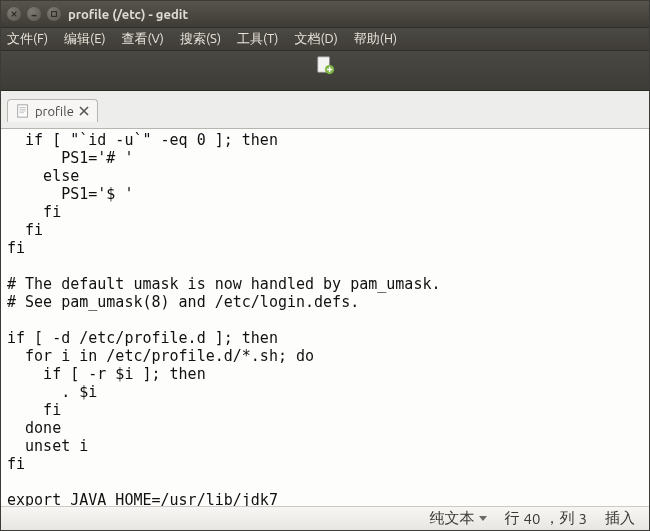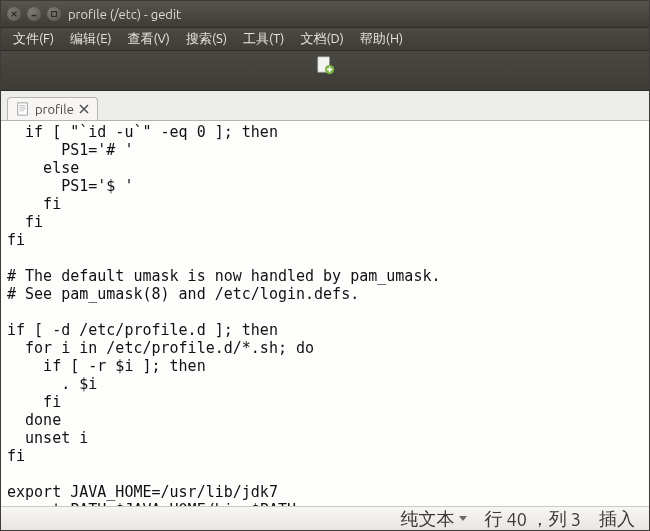--- a/index.html
+++ b/index.html
@@ -2,35 +2,35 @@
 <html><head>
 <meta charset="utf-8">
 <style>
   * { box-sizing: border-box; margin: 0; padding: 0; }
   html, body { width: 650px; height: 531px; font-family: "Ubuntu", sans-serif; font-size: 13px; overflow: hidden; background: #f2f1f0; }
   .window { width: 650px; height: 531px; display: flex; flex-direction: column; border: 1px solid #3c3b37; }
   .titlebar { height: 26px; background: linear-gradient(#57544d,#3f3c37); display: flex; align-items: center; padding: 0 6px; gap: 7px; color: #dfdbd2; }
   .win-btns { display: flex; gap: 6px; align-items: center; }
   .win-btn { width: 14px; height: 14px; border-radius: 50%; background: radial-gradient(circle at 30% 30%, #7d7a72, #595650); display:flex; align-items:center; justify-content:center; }
   .win-btn svg { width:8px; height:8px; }
-  .title-text { font-weight: normal; font-size: 13px; }
-  .menubar { height: 24px; background: linear-gradient(#4b4944,#403d38); display: flex; align-items: center; padding: 0 6px; gap: 4px; color: #e7e2d9; border-top:1px solid #2f2d29; border-bottom:1px solid #2f2d29;}
+  .title-text { font-weight: bold; font-size: 13px; }
+  .menubar { height: 24px; background: linear-gradient(#4b4944,#403d38); display: flex; align-items: center; padding: 0 0; gap: 4px; color: #e7e2d9; border-top:1px solid #2f2d29; border-bottom:1px solid #2f2d29;}
   .menu-item { padding: 2px 6px; font-size: 13px; }
   .toolbar { height: 40px; background: linear-gradient(#4a4843,#3e3c37); display: flex; align-items: center; padding: 0 8px; gap: 8px; border-bottom:1px solid #2a2926;flex-direction:column;}
   .tbtn { display:flex; align-items:center; gap:4px; color:#e7e2d9; font-size:13px; padding:3px 4px; }
   .tbtn svg { width:22px; height:22px; }
   .sep { width:1px; height:28px; background: #2d2c28; margin: 0 4px; border-right:1px solid #55524c;}
   .drop-arrow { width:0; height:0; border-left:4px solid transparent; border-right:4px solid transparent; border-top:5px solid #cfcbc3; margin-left:3px;}
-  .tabbar { height: 30px; background: #ededeb; display:flex; align-items:flex-end; padding: 2px 6px 0 6px; border-bottom:1px solid #b8b5af;}
+  .tabbar { height: 38px; background: #ededeb; display:flex; align-items:center; padding: 2px 6px 0 6px; border-bottom:1px solid #b8b5af;}
   .tab { display:flex; align-items:center; gap:5px; background:#f7f6f4; border:1px solid #b8b5af; border-bottom:none; border-radius:4px 4px 0 0; padding:4px 8px; font-size:13px; color:#4a4946;}
   .tab svg.doc { width:14px; height:14px; }
   .tab svg.close { width:10px; height:10px; }
   .editor { flex:1; background:#fdfdfc; overflow:hidden; position:relative; }
   .editor pre { font-family: "DejaVu Sans Mono","Courier New",monospace; font-size:15px; line-height:18px; padding:2px 6px; color:#111; white-space:pre; }
-  .statusbar { height:24px; background: linear-gradient(#f7f6f4,#e8e6e2); border-top:1px solid #cdcac4; display:flex; align-items:center; justify-content:flex-end; gap:18px; padding:0 14px; font-size:18px; color:#3a3935;}
+  .statusbar { height:24px; background: linear-gradient(#f7f6f4,#e8e6e2); border-top:1px solid #cdcac4; display:flex; align-items:center; justify-content:flex-end; gap:18px; padding:0 14px; font-size:15px; color:#3a3935;}
   .status-seg { display:flex; align-items:center; gap:4px; }
   .status-seg .caret { width:0;height:0;border-left:4px solid transparent;border-right:4px solid transparent;border-top:5px solid #6b6965;}
 </style>
 </head>
 <body>
 
 <div class="window">
 
   <div class="titlebar">
     <div class="win-btns">

